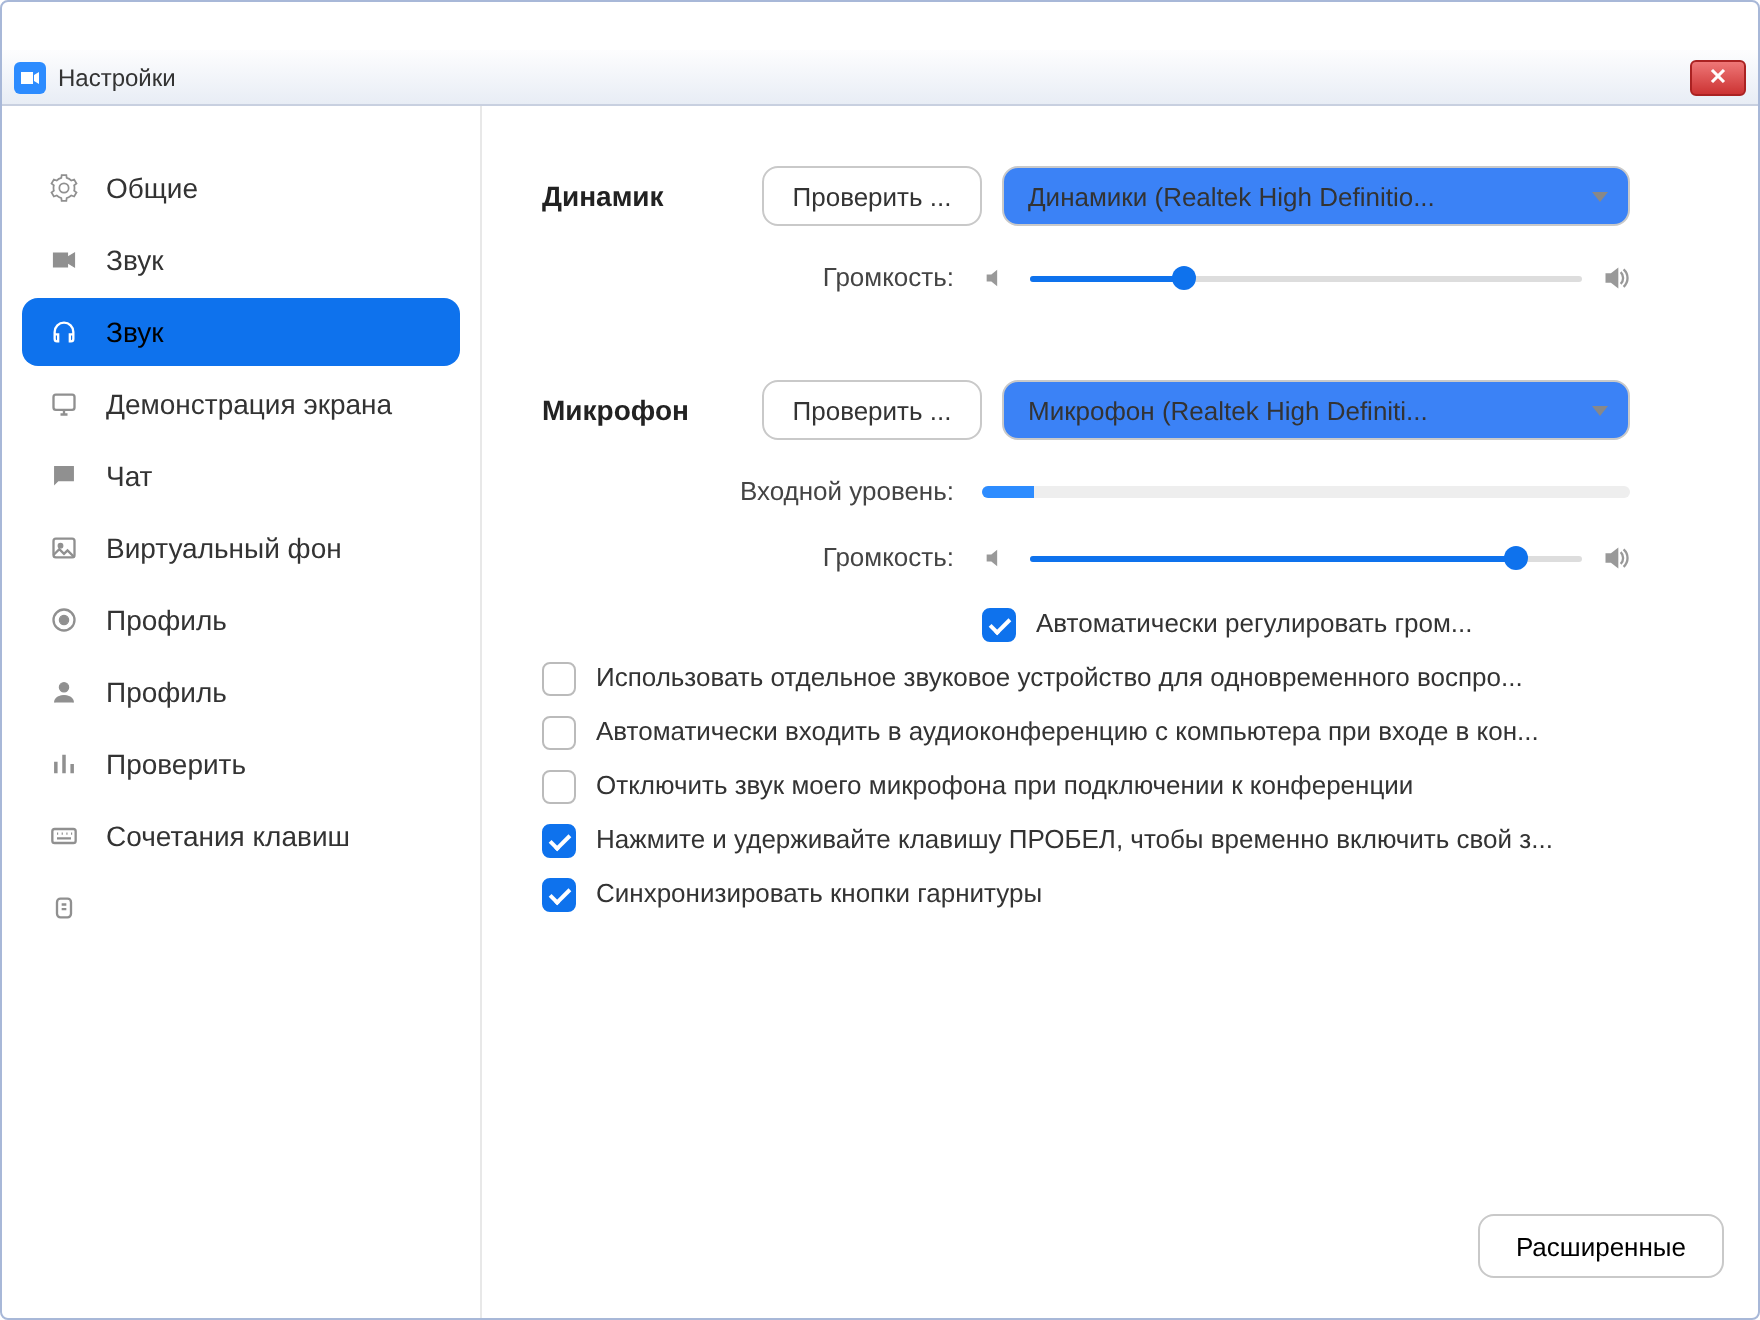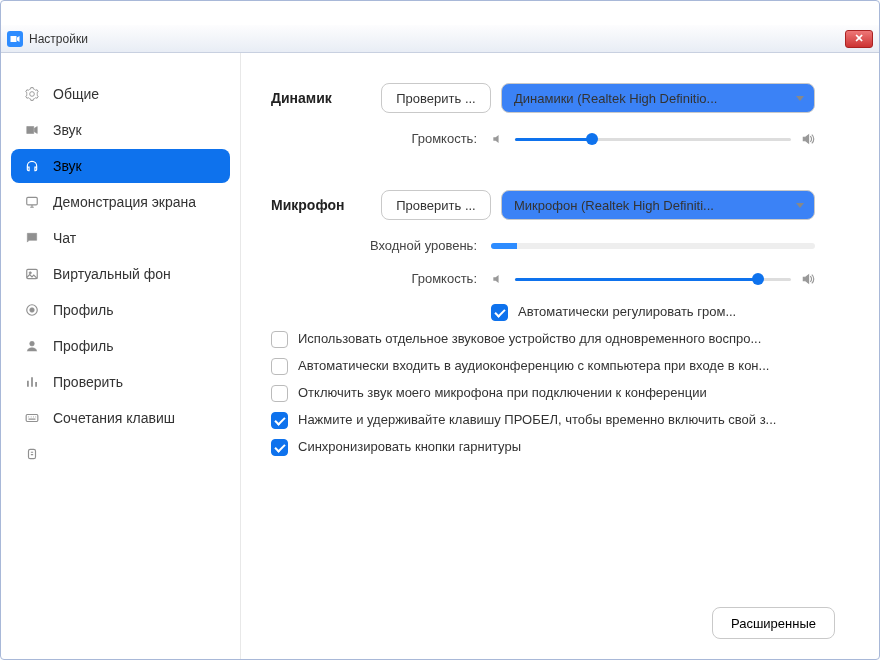--- a/index.html
+++ b/index.html
@@ -39,21 +39,21 @@
 .slider-fill { position: absolute; left: 0; top: 6px; height: 3px; background: #0e72ed; border-radius: 2px; }
 .slider-thumb { position: absolute; top: 1px; width: 12px; height: 12px; background: #0e72ed; border-radius: 50%; margin-left: -6px; }
 .checkbox-row { display: flex; align-items: flex-start; margin-bottom: 10px; }
 .checkbox-row.indent { margin-left: 220px; }
 .cb { width: 17px; height: 17px; border: 1px solid #bbb; border-radius: 4px; margin-right: 10px; flex-shrink: 0; background: #fff; cursor: pointer; display: flex; align-items: center; justify-content: center; }
 .cb.checked { background: #0e72ed; border-color: #0e72ed; }
 .cb.checked::after { content: ""; width: 4px; height: 8px; border: solid #fff; border-width: 0 2px 2px 0; transform: rotate(45deg); margin-top: -2px; }
 .cb-label { font-size: 13px; color: #333; white-space: nowrap; overflow: hidden; text-overflow: ellipsis; flex: 1; }
 .section-gap { height: 26px; }
 .options-block { }
-.advanced-btn { position: absolute; right: 44px; bottom: 20px; border: 1px solid #c9c9c9; border-radius: 8px; background: #fff; height: 32px; padding: 0 18px; font-size: 13px; cursor: pointer; }
+.advanced-btn { position: absolute; right: 17px; bottom: 20px; border: 1px solid #c9c9c9; border-radius: 8px; background: #fff; height: 32px; padding: 0 18px; font-size: 13px; cursor: pointer; }
 </style>
 </head>
 <body>
 
 <div class="window">
   <div class="titlebar">
     <div class="app-icon">
       <svg viewBox="0 0 24 24">
           <path d="M3 6h12v12H3z M16 9l5-3v12l-5-3z"></path>
         </svg>

